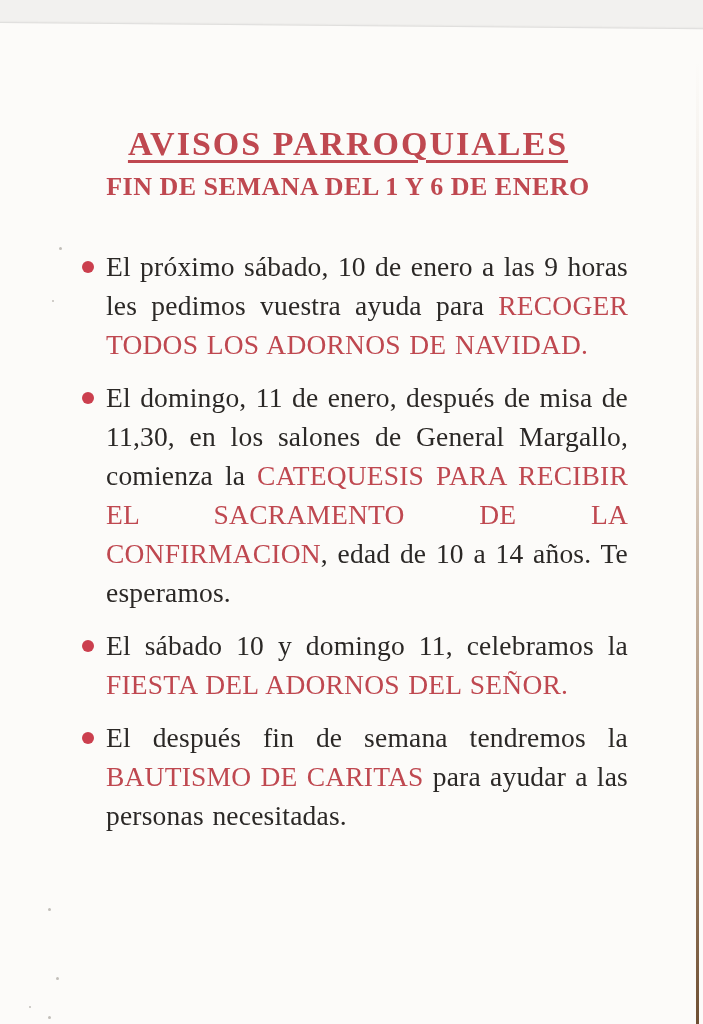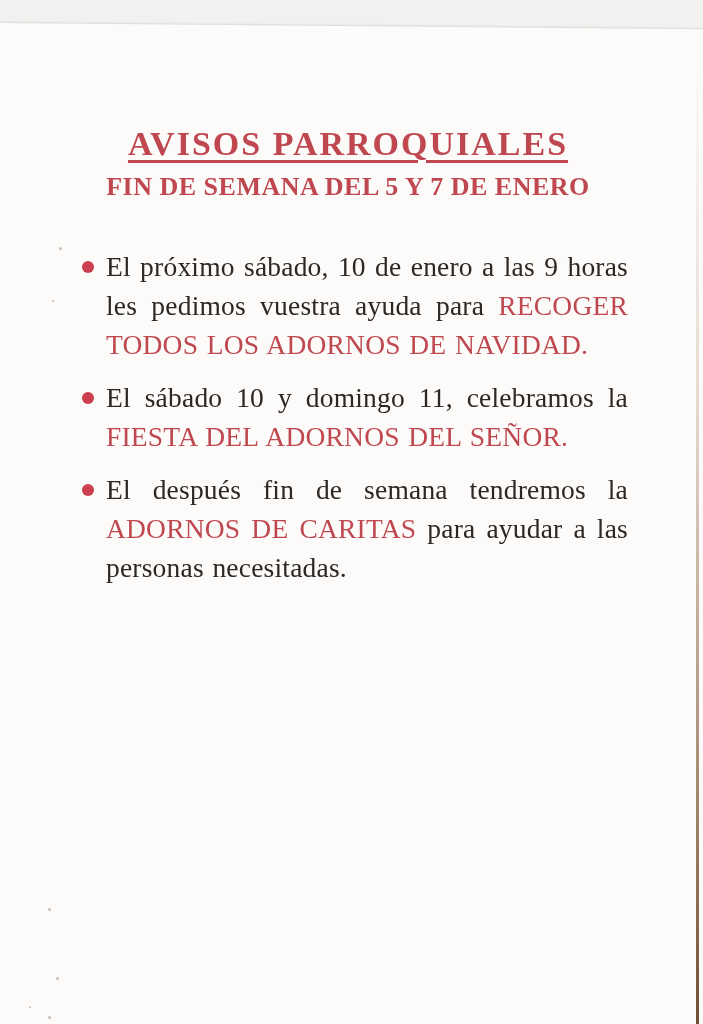--- a/index.html
+++ b/index.html
@@ -107,27 +107,28 @@
   .speck.s6{left:32px;top:1016px;}
 </style>
 </head>
 <body>
 
 <div class="paper"></div>
 
 <div class="content">
   <div class="header">
     <div class="title">AVISOS PARROQUIALES</div>
-    <div class="subtitle">FIN DE SEMANA DEL 5 Y 7 DE ENERO</div>
+    <div class="subtitle">FIN DE SEMANA DEL 1 Y 6 DE ENERO</div>
   </div>
 
   <ul class="announcements">
       <li><span class="dot"></span><span class="blk">El próximo sábado, 10 de enero a las 9 horas les pedimos vuestra ayuda para </span><span class="red">RECOGER TODOS LOS ADORNOS DE NAVIDAD.</span></li>
+      <li><span class="dot"></span><span class="blk">El domingo, 11 de enero, después de misa de 11,30, en los salones de General Margallo, comienza la </span><span class="red">CATEQUESIS PARA RECIBIR EL SACRAMENTO DE LA CONFIRMACION</span><span class="blk">, edad de 10 a 14 años. Te esperamos.</span></li>
       <li><span class="dot"></span><span class="blk">El sábado 10 y domingo 11, celebramos la </span><span class="red">FIESTA DEL ADORNOS DEL SEÑOR.</span></li>
-      <li><span class="dot"></span><span class="blk">El después fin de semana tendremos la </span><span class="red">ADORNOS DE CARITAS</span><span class="blk"> para ayudar a las personas necesitadas.</span></li>
+      <li><span class="dot"></span><span class="blk">El después fin de semana tendremos la </span><span class="red">BAUTISMO DE CARITAS</span><span class="blk"> para ayudar a las personas necesitadas.</span></li>
     </ul>
 
   <span class="speck s1"></span>
   <span class="speck s2"></span>
   <span class="speck s3"></span>
   <span class="speck s4"></span>
   <span class="speck s5"></span>
   <span class="speck s6"></span>
 </div>
 

